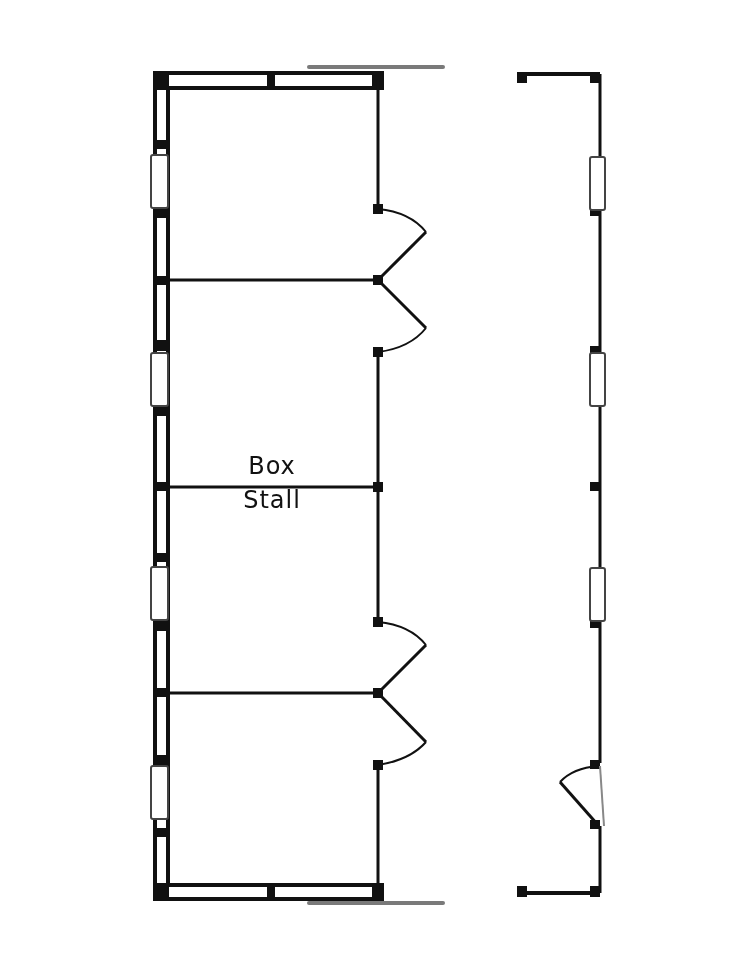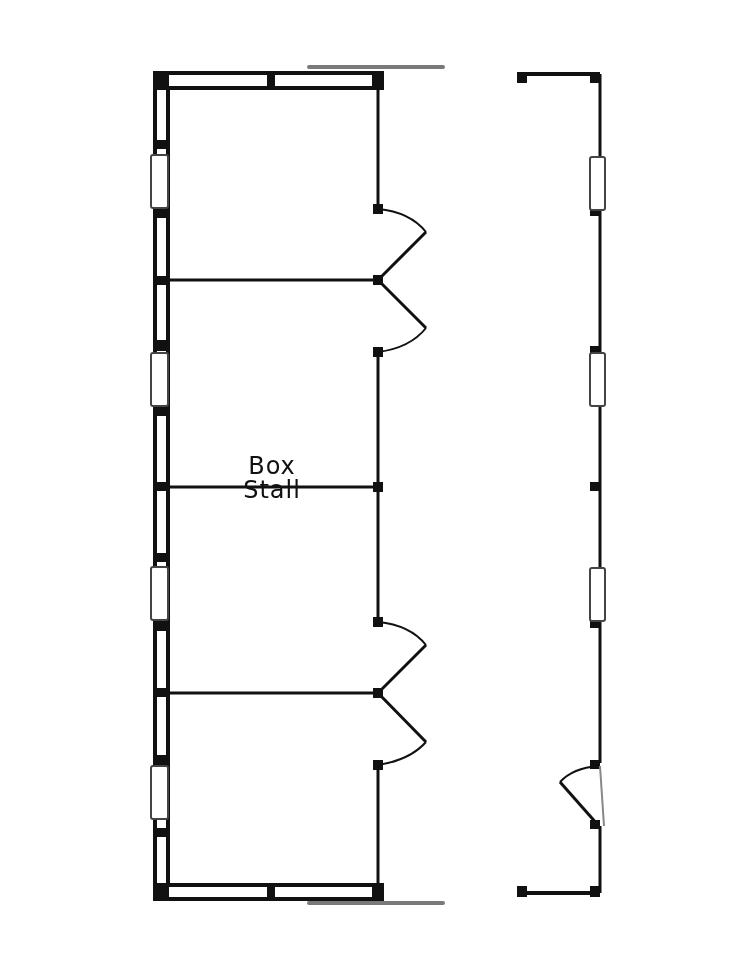--- a/index.html
+++ b/index.html
@@ -120,13 +120,13 @@
 
     <g>
       <line x1="600" y1="766" x2="604" y2="826" stroke="#888" stroke-width="2"></line>
       <line x1="598" y1="825" x2="560" y2="782" stroke="#111" stroke-width="3"></line>
       <path d="M598 766 Q573 768 560 782" stroke="#111" stroke-width="2" fill="none"></path>
     </g>
   </g>
 </svg>
 
 <div class="label" style="left:212px; top:452px;">Box</div>
-<div class="label" style="left:212px; top:476px;">Stall</div>
+<div class="label" style="left:212px; top:486px;">Stall</div>
 
 </body></html>

